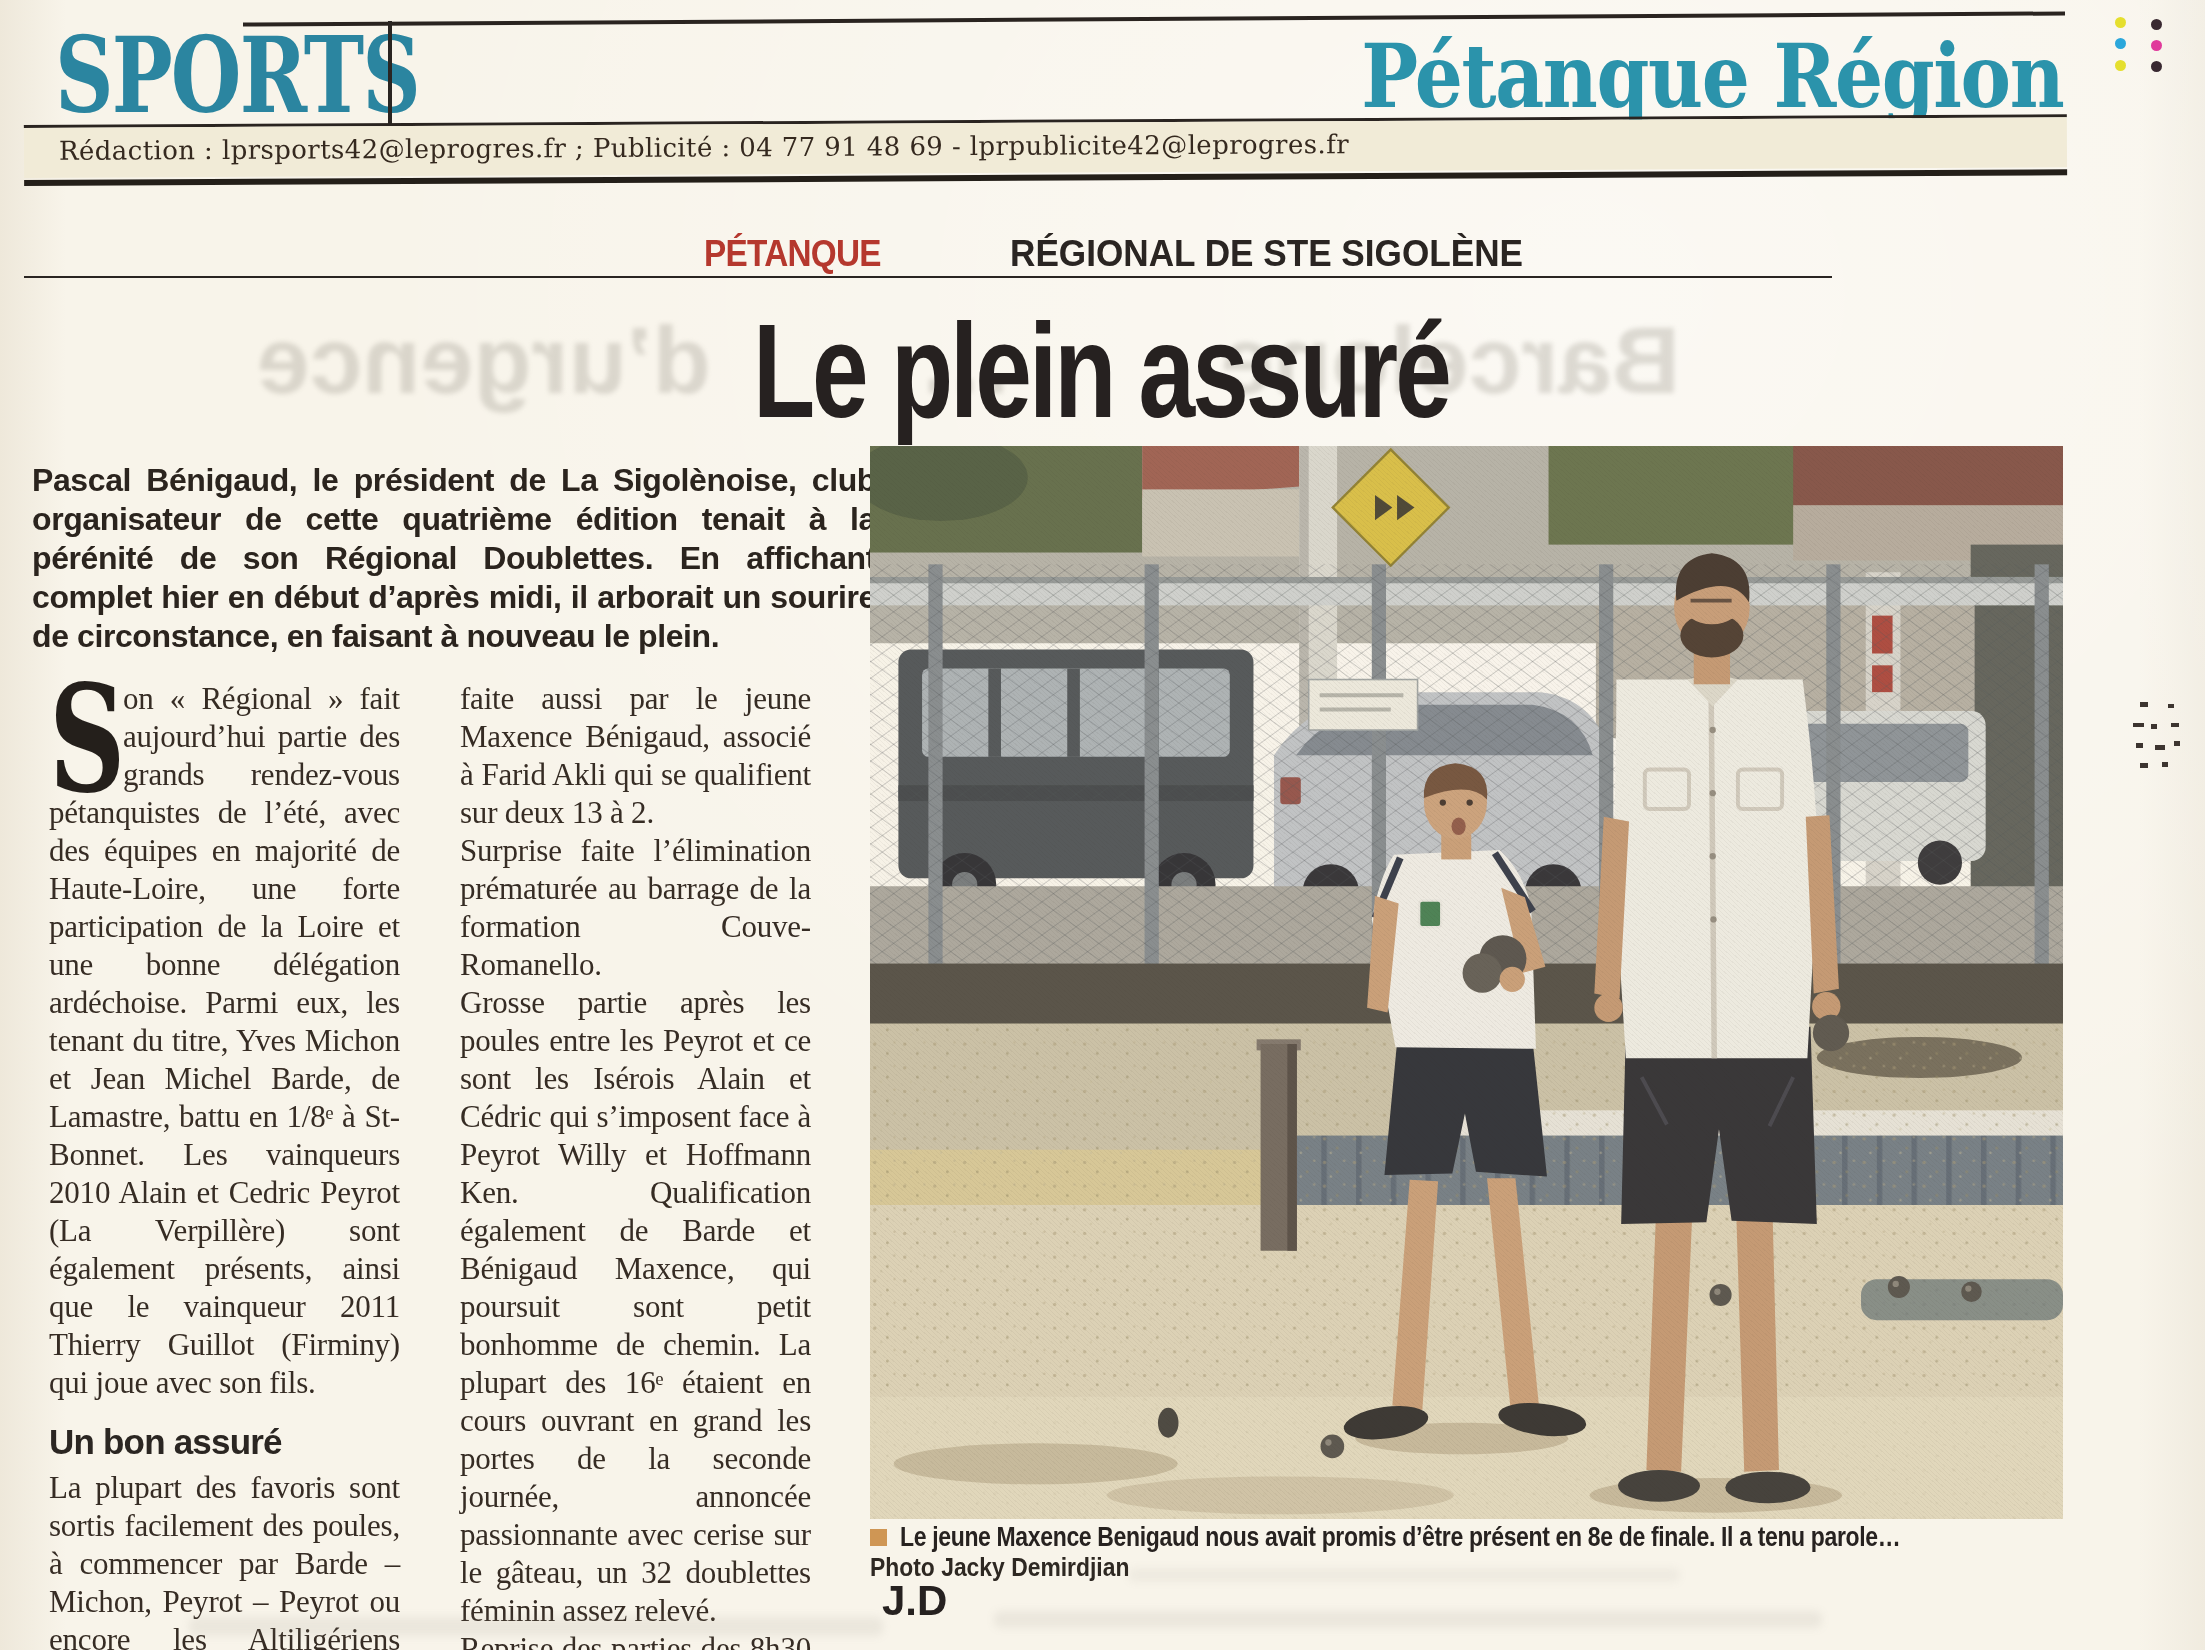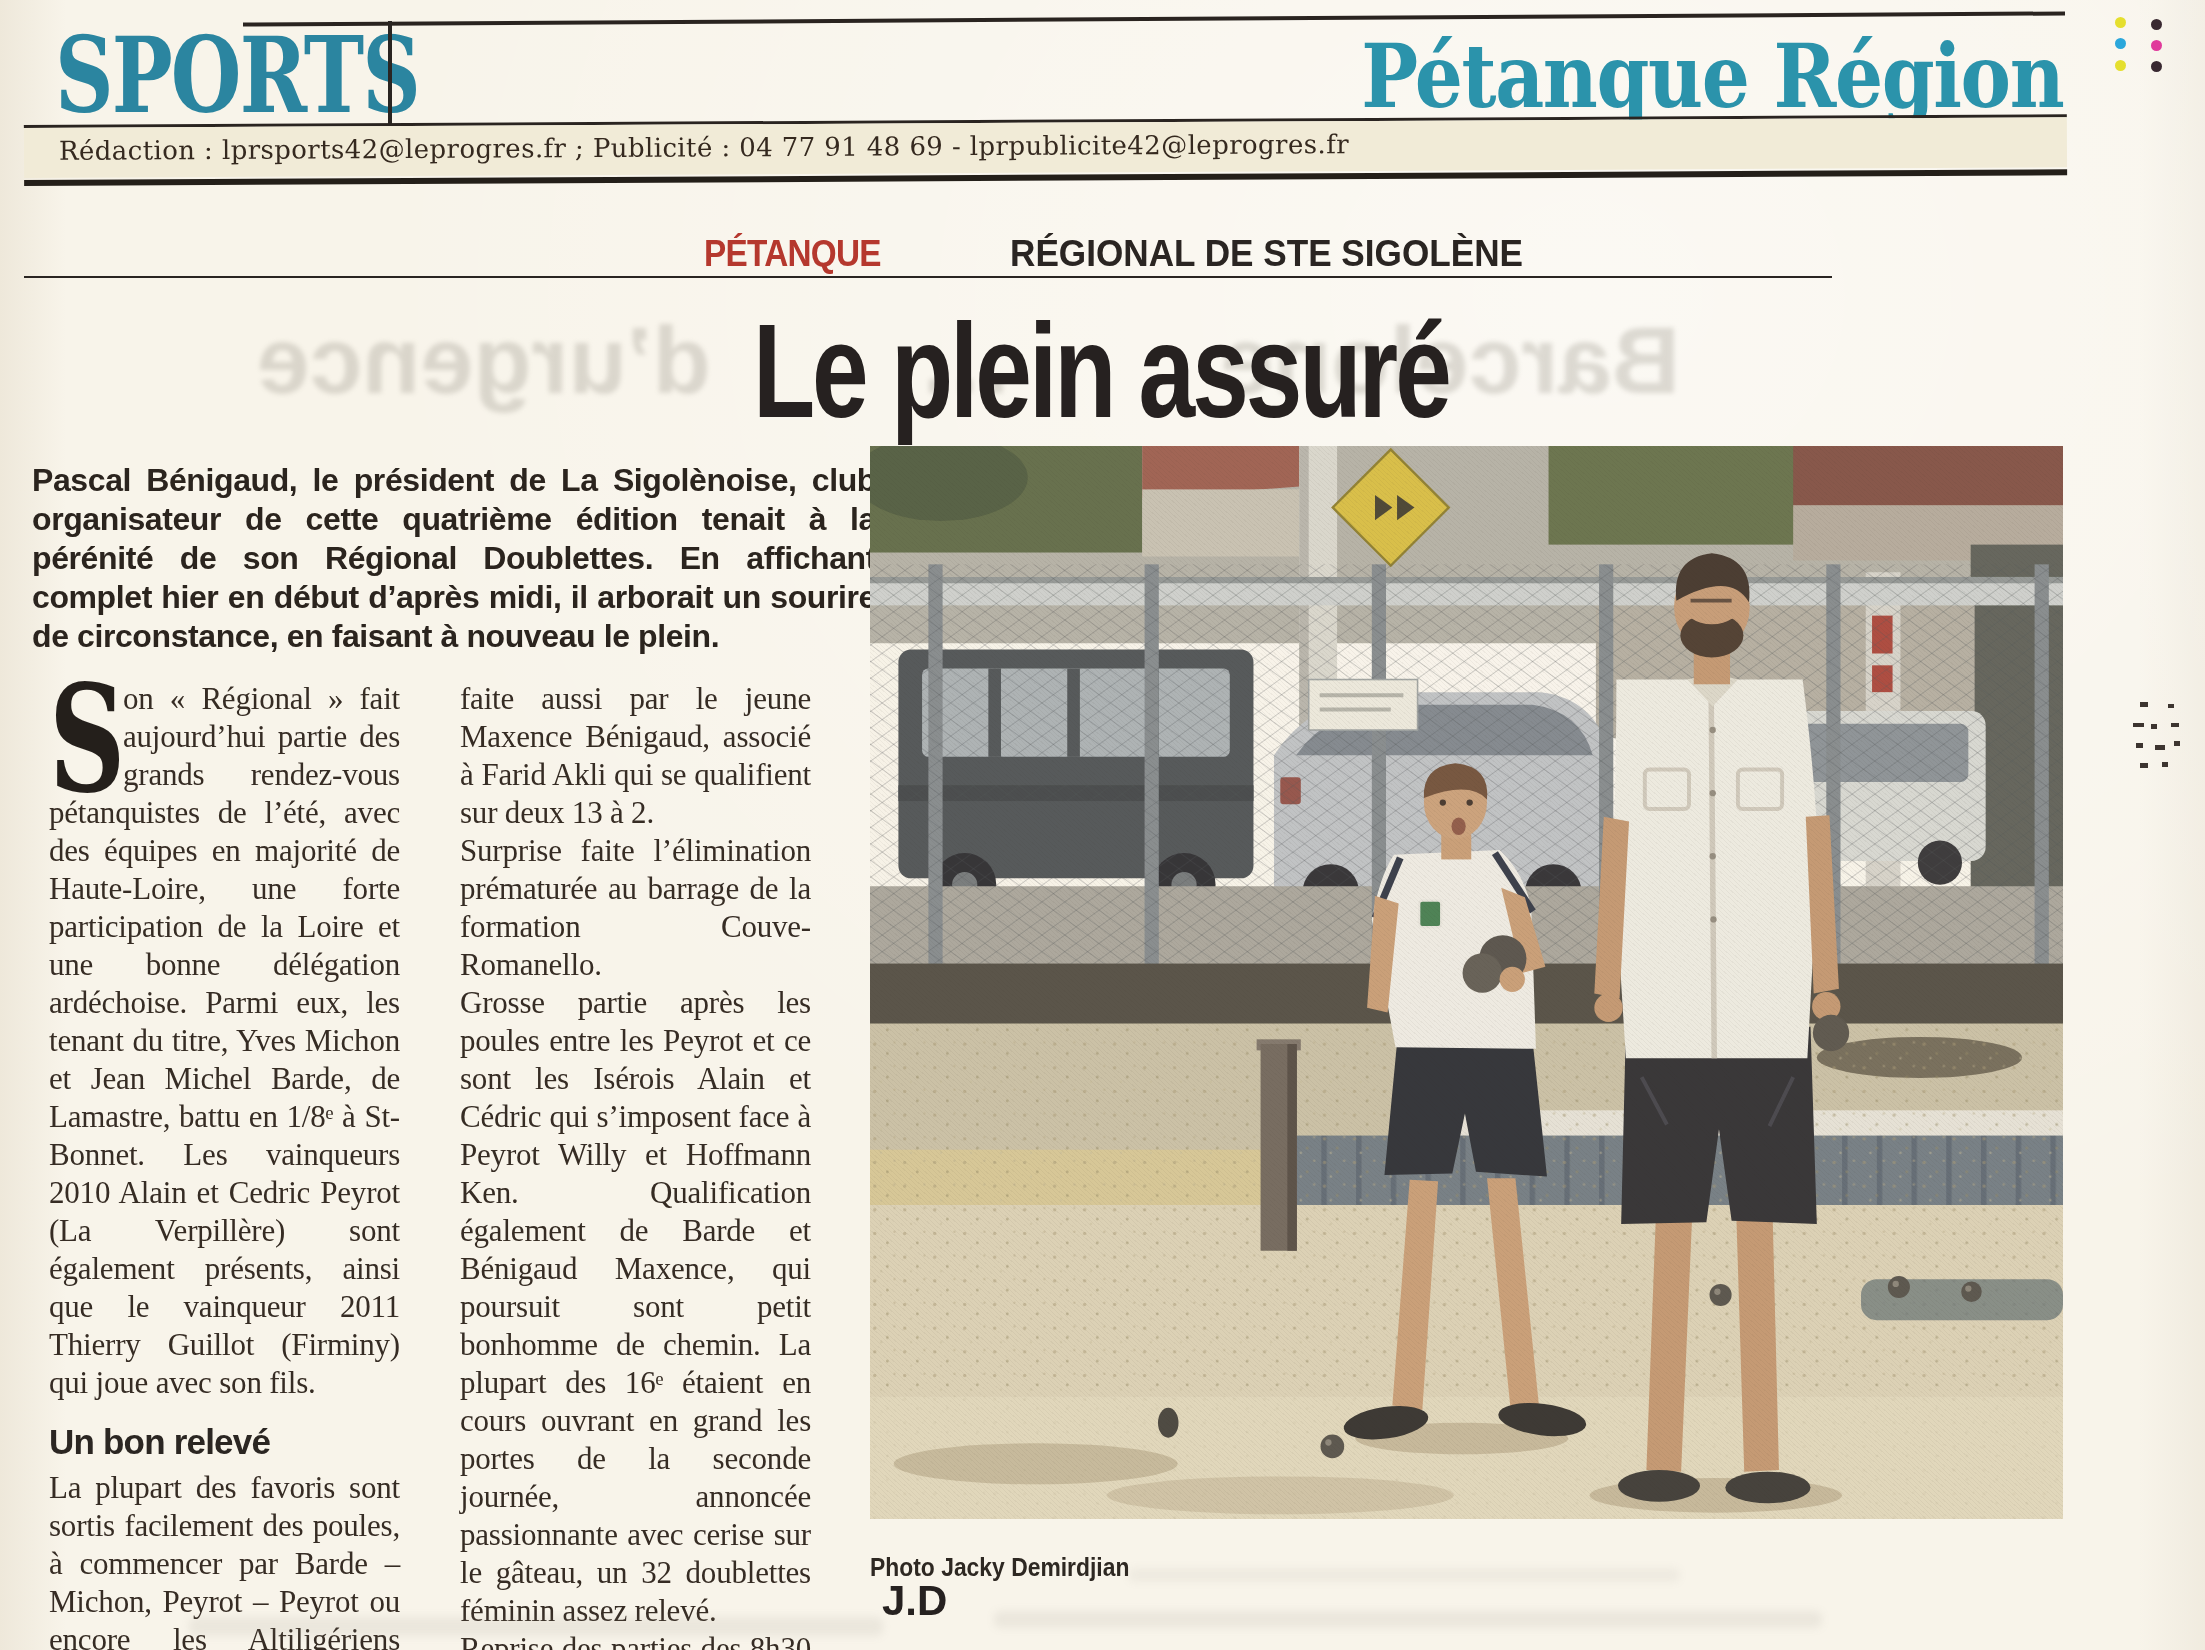--- a/index.html
+++ b/index.html
@@ -111,21 +111,21 @@
 
   <div class="abs kicker-category">PÉTANQUE</div>
   <div class="abs kicker-event">RÉGIONAL DE STE SIGOLÈNE</div>
   <div class="abs kicker-rule"></div>
   <h1 class="abs headline" style="margin:16px;"><span>Le plein assuré</span></h1>
 
   <p class="abs lead" style="margin:0;">Pascal Bénigaud, le président de La Sigolènoise, club organisateur de cette quatrième édition tenait à la pérénité de son Régional Doublettes. En affichant complet hier en début d’après midi, il arborait un sourire de circonstance, en faisant à nouveau le plein.</p>
 
   <div class="abs col col-1">
     <p><span class="drop-cap">S</span><span>on « Régional » fait aujourd’hui partie des grands rendez-vous pétanquistes de l’été, avec des équipes en majorité de Haute-Loire, une forte participation de la Loire et une bonne délégation ardéchoise. Parmi eux, les tenant du titre, Yves Michon et Jean Michel Barde, de Lamastre, battu en 1/8ᵉ à St-Bonnet. Les vainqueurs 2010 Alain et Cedric Peyrot (La Verpillère) sont également présents, ainsi que le vainqueur 2011 Thierry Guillot (Firminy) qui joue avec son fils.</span></p>
-    <h3 class="subhead">Un bon relevé</h3>
+    <h3 class="subhead">Un bon assuré</h3>
     <p>La plupart des favoris sont sortis facilement des poules, à commencer par Barde – Michon, Peyrot – Peyrot ou encore les Altiligériens Maisonny-Lamorticella. Grosse impression</p>
   </div>
 
   <div class="abs col col-2">
     <p>faite aussi par le jeune Maxence Bénigaud, associé à Farid Akli qui se qualifient sur deux 13 à 2.</p>
     <p>Surprise faite l’élimination prématurée au barrage de la formation Couve-Romanello.</p>
     <p>Grosse partie après les poules entre les Peyrot et ce sont les Isérois Alain et Cédric qui s’imposent face à Peyrot Willy et Hoffmann Ken. Qualification également de Barde et Bénigaud Maxence, qui poursuit sont petit bonhomme de chemin. La plupart des 16ᵉ étaient en cours ouvrant en grand les portes de la seconde journée, annoncée passionnante avec cerise sur le gâteau, un 32 doublettes féminin assez relevé.</p>
     <p><span>Reprise des parties des 8h30 aujourd’hui.</span> </p>
   </div>
   <div class="abs byline">J.D</div>
@@ -309,20 +309,23 @@
         <ellipse cx="1067" cy="240" rx="40" ry="28" fill="#453428"></ellipse>
         <ellipse cx="1067" cy="200" rx="37" ry="26" fill="#c59872"></ellipse>
         <path d="M1022 196 Q1016 142 1067 136 Q1120 142 1114 198 Q1090 158 1022 196 Z" fill="#3a2d24"></path>
         <path d="M1040 196 L1092 196" stroke="#5a4436" stroke-width="5"></path>
       </g>
 
       <rect x="0" y="0" width="1512" height="1360" fill="#e9dcbf" opacity=".1"></rect>
     </svg>
   </figure>
 
+  <div class="abs caption-row">
+    <span class="caption-bullet"></span><span class="caption-text">Le jeune Maxence Benigaud nous avait promis d’être présent en 8e de finale. Il a tenu parole…</span>
+  </div>
   <div class="abs photo-credit">Photo Jacky Demirdjian</div>
 
   <div class="ghost-bar" style="left:189px;top:1617px;width:694px;height:19px;"></div>
   <div class="ghost-bar" style="left:994px;top:1611px;width:828px;height:17.4px;"></div>
   <div class="ghost-bar" style="left:1128px;top:1568px;width:552px;height:14px;opacity:.09;"></div>
 
   <div class="abs margin-marks">
     <i style="left:9.5px;top:4px;width:8px;height:4.7px;"></i>
     <i style="left:38px;top:5.5px;width:6.3px;height:4.7px;"></i>
     <i style="left:3.2px;top:24.5px;width:11px;height:4.7px;"></i>

